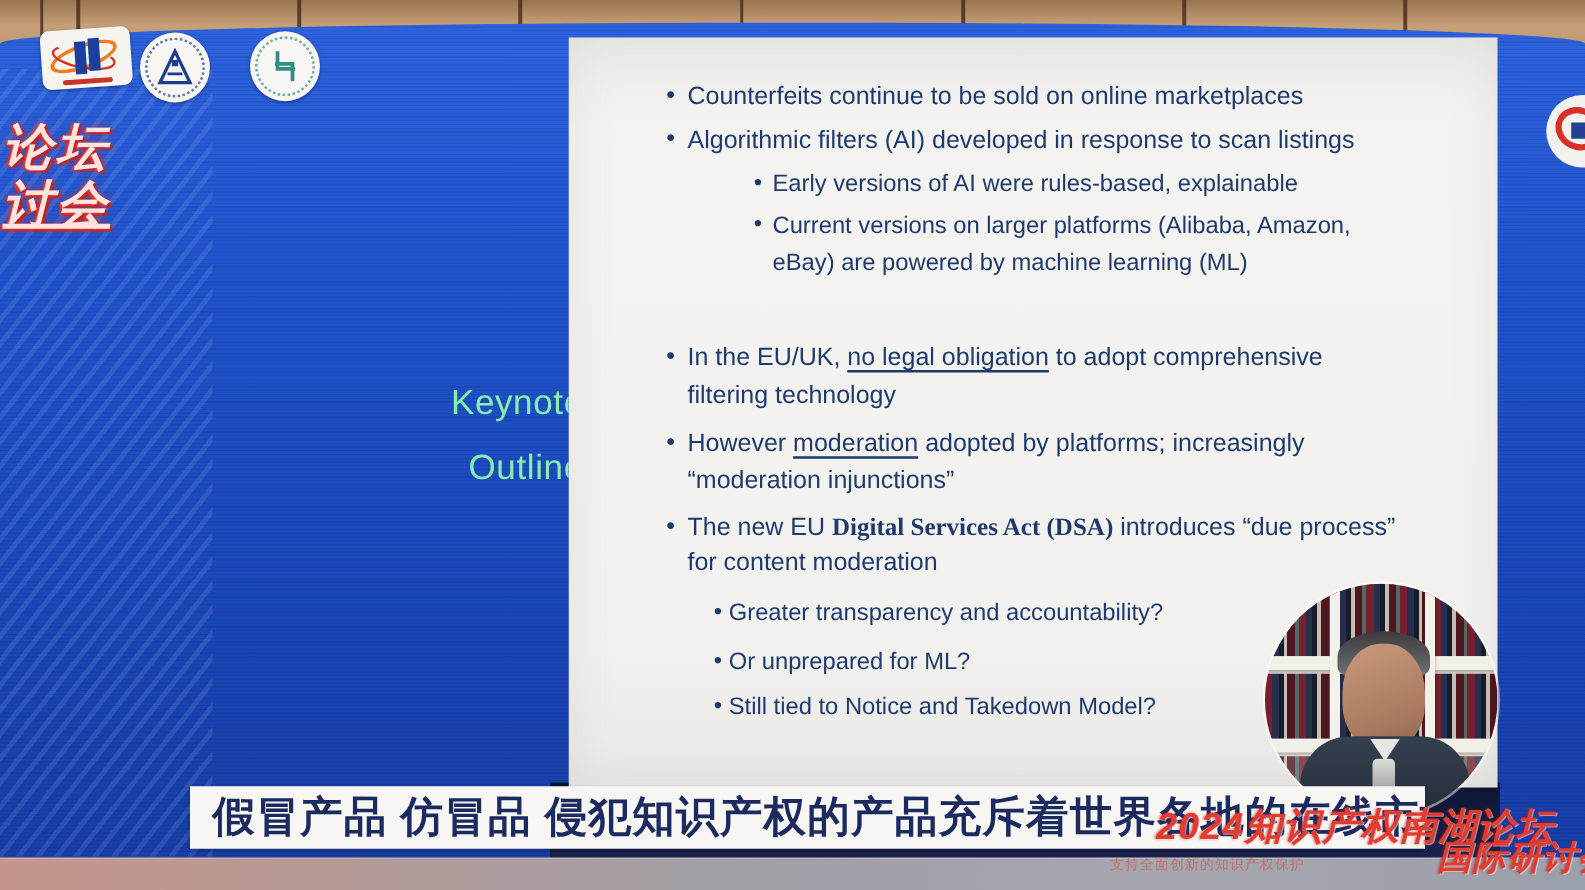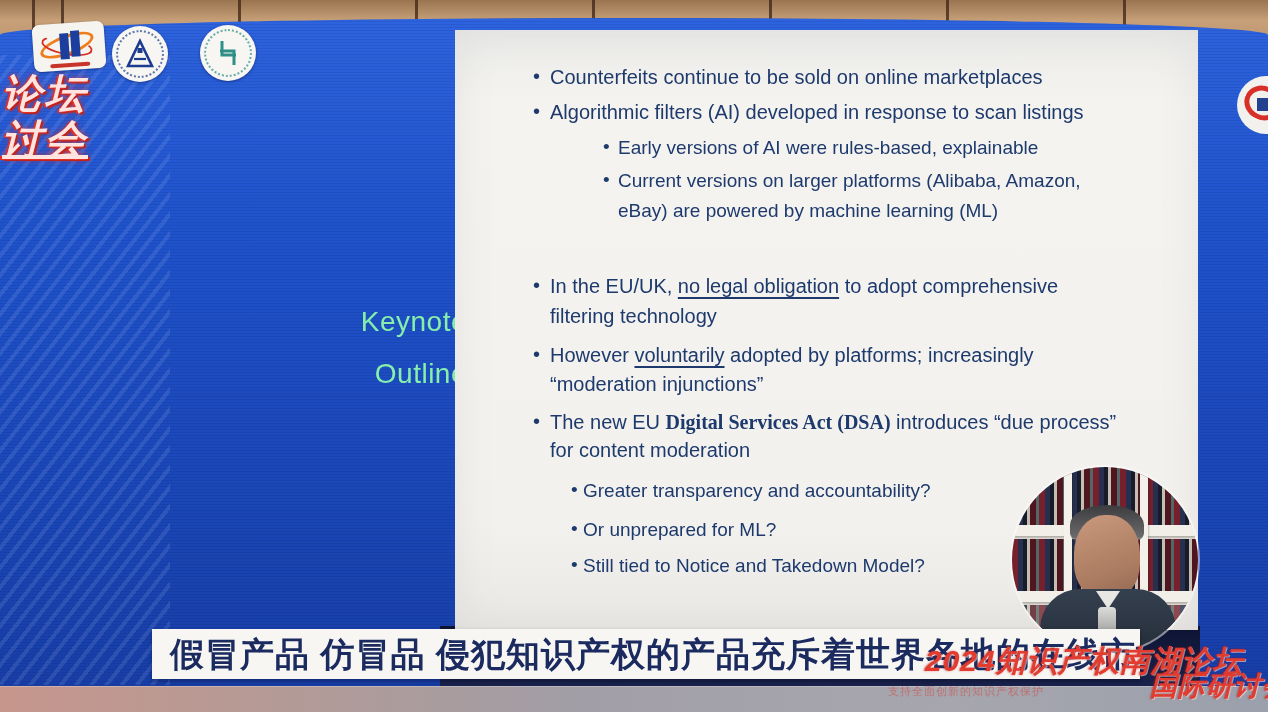--- a/index.html
+++ b/index.html
@@ -19,21 +19,21 @@
     background:
       repeating-linear-gradient(0deg, rgba(8,16,70,.10) 0 1px, transparent 1px 3px),
       linear-gradient(180deg,#2d63de 0%,#1f53cc 30%,#1a46b6 70%,#173da4 100%);}
   .wall-streaks{position:absolute;left:0;top:55px;width:170px;height:630px;z-index:3;
     background:repeating-linear-gradient(-52deg, rgba(190,210,255,.16) 0 4px, transparent 4px 12px);
     opacity:.8;}
 
   
   .left-text{position:absolute;left:2px;z-index:5;font-size:40px;font-weight:bold;font-style:italic;
     color:#ffe4e0;letter-spacing:3px;
-    text-shadow:-2px 1px 0 #e03028, 2px 2px 1px #c0241e, 0 0 6px rgba(224,48,40,.8);}
+    text-shadow:-2px 1px 0 #e03028, 2px 2px 1px #c0241e, 0 0 6px rgba(224,48,40,.8);margin-top:24px;}
   .lt1{top:66px;} .lt2{top:112px;text-decoration:underline;}
 
   
   .logo{position:absolute;z-index:5;}
   .logo1{left:33px;top:23px;width:72px;height:47px;background:#f6f4ef;border-radius:7px;transform:rotate(-4deg);
     box-shadow:0 1px 3px rgba(0,0,40,.4);}
   .logo1 .bar{position:absolute;top:10px;width:9px;height:26px;background:#1c3f9e;}
   .logo1 .b1{left:27px;} .logo1 .b2{left:38px;top:8px;}
   .logo1 .ring{position:absolute;left:6px;top:12px;width:56px;height:20px;border:3px solid #ee7e1d;border-radius:50%;transform:rotate(-16deg);}
   .logo1 .ring2{position:absolute;left:8px;top:14px;width:52px;height:18px;border:2px solid #d82c20;border-radius:50%;border-top-color:transparent;transform:rotate(14deg);}
@@ -193,21 +193,21 @@
 
     <div class="row l1" style="top:242px">
       <span class="dot">•</span>
       <span class="txt"><span>In the EU/UK, </span><span class="u">no legal obligation</span><span> to adopt comprehensive</span></span>
     </div>
     <div class="row cont1" style="top:272px">
       <span class="txt">filtering technology</span>
     </div>
     <div class="row l1" style="top:311px">
       <span class="dot">•</span>
-      <span class="txt"><span>However </span><span class="u">voluntarily</span><span> adopted by platforms; increasingly</span></span>
+      <span class="txt"><span>However </span><span class="u">moderation</span><span> adopted by platforms; increasingly</span></span>
     </div>
     <div class="row cont1" style="top:340px">
       <span class="txt">“moderation injunctions”</span>
     </div>
     <div class="row l1" style="top:378px">
       <span class="dot">•</span>
       <span class="txt"><span>The new EU </span><span class="b">Digital Services Act (DSA)</span><span> introduces “due process”</span></span>
     </div>
     <div class="row cont1" style="top:406px">
       <span class="txt">for content moderation</span>

